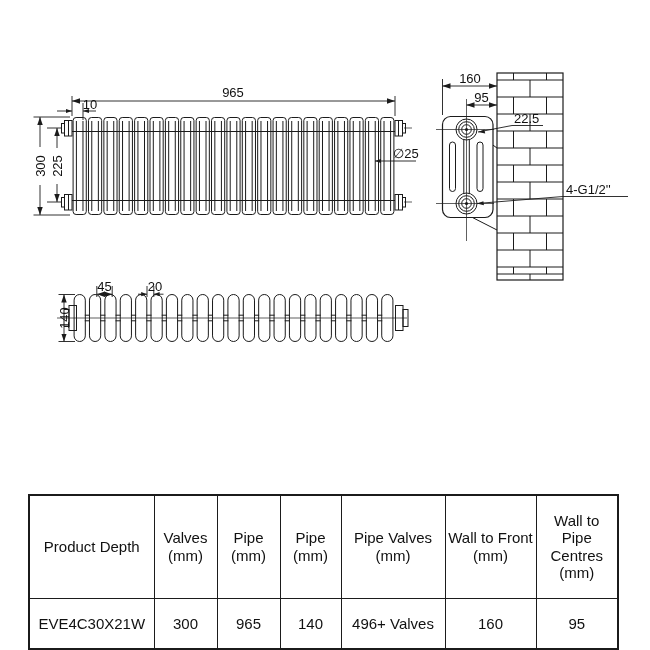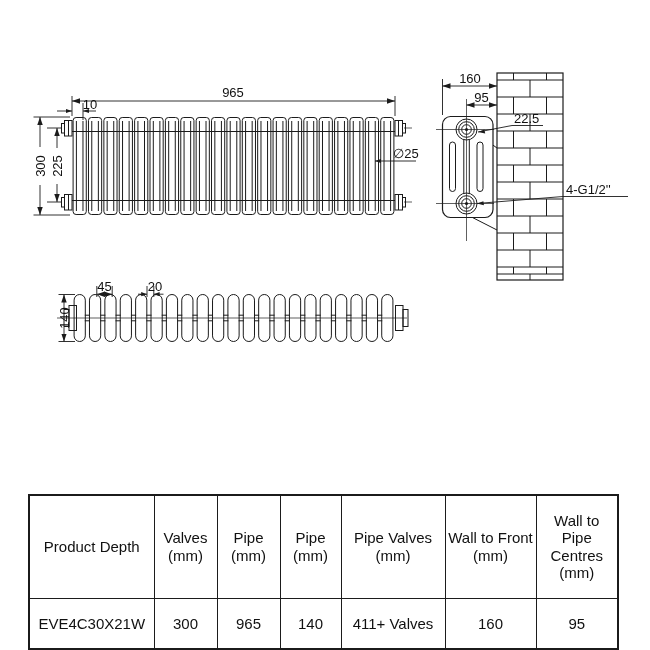--- a/index.html
+++ b/index.html
@@ -353,20 +353,20 @@
 (mm)</th>
     <th>Wall to Pipe
 Centres
 (mm)</th>
   </tr>
   <tr class="val">
     <td>EVE4C30X21W</td>
     <td>300</td>
     <td>965</td>
     <td>140</td>
-    <td>411+ Valves</td>
+    <td>496+ Valves</td>
     <td>160</td>
     <td>95</td>
   </tr>
 </tbody>
     </table>
 
 </div>
 
 </body></html>

